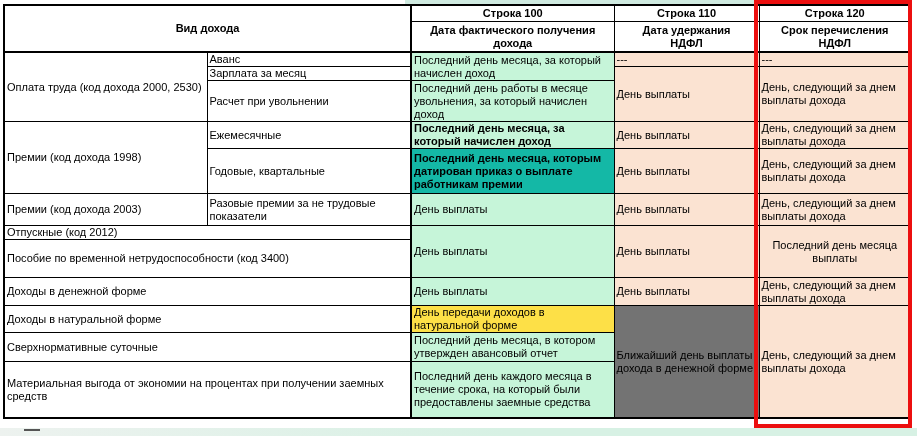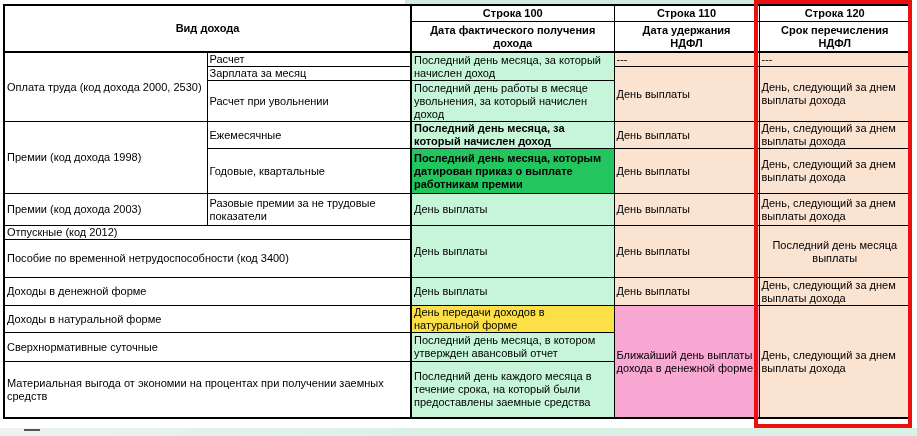--- a/index.html
+++ b/index.html
@@ -60,21 +60,21 @@
     </tr>
     <tr class="h2 rh2">
       <th class="c100">Дата фактического получения дохода</th>
       <th>Дата удержания НДФЛ</th>
       <th>Срок перечисления НДФЛ</th>
     </tr>
   </thead>
   <tbody>
     <tr class="r1">
       <td rowspan="3">Оплата труда (код дохода 2000,  2530)</td>
-      <td>Расчет</td>
+      <td>Аванс</td>
       <td class="mint c100" rowspan="2" style="background: rgb(198, 245, 217);">Последний день месяца, за который начислен доход</td>
       <td class="peach" style="background: rgb(251, 227, 210);">---</td>
       <td class="peach" style="background: rgb(251, 227, 210);">---</td>
     </tr>
     <tr class="r2">
       <td>Зарплата за месяц</td>
       <td class="peach" rowspan="2" style="background: rgb(251, 227, 210);">День выплаты</td>
       <td class="peach" rowspan="2" style="background: rgb(251, 227, 210);">День, следующий за днем выплаты дохода</td>
     </tr>
     <tr class="r3">
@@ -83,21 +83,21 @@
     </tr>
     <tr class="r4">
       <td rowspan="2">Премии (код дохода 1998)</td>
       <td>Ежемесячные</td>
       <td class="mint c100 bold" style="background: rgb(198, 245, 217);">Последний день месяца,  за который начислен  доход</td>
       <td class="peach" style="background: rgb(251, 227, 210);">День выплаты</td>
       <td class="peach" style="background: rgb(251, 227, 210);">День, следующий за днем выплаты дохода</td>
     </tr>
     <tr class="r5">
       <td>Годовые, квартальные</td>
-      <td class="mint c100 bold" style="background: #22c55e;">Последний день месяца,  которым датирован приказ о выплате работникам премии</td>
+      <td class="mint c100 bold" style="background: #14b8a6;">Последний день месяца,  которым датирован приказ о выплате работникам премии</td>
       <td class="peach" style="background: rgb(251, 227, 210);">День выплаты</td>
       <td class="peach" style="background: rgb(251, 227, 210);">День, следующий за днем выплаты дохода</td>
     </tr>
     <tr class="r6">
       <td>Премии (код дохода 2003)</td>
       <td>Разовые премии за не трудовые показатели</td>
       <td class="mint c100" style="background: rgb(198, 245, 217);">День выплаты</td>
       <td class="peach" style="background: rgb(251, 227, 210);">День выплаты</td>
       <td class="peach" style="background: rgb(251, 227, 210);">День, следующий за днем выплаты дохода</td>
     </tr>
@@ -112,21 +112,21 @@
     </tr>
     <tr class="r9">
       <td colspan="2">Доходы в денежной форме</td>
       <td class="mint c100" style="background: rgb(198, 245, 217);">День выплаты</td>
       <td class="peach" style="background: rgb(251, 227, 210);">День выплаты</td>
       <td class="peach" style="background: rgb(251, 227, 210);">День, следующий за днем выплаты дохода</td>
     </tr>
     <tr class="r10">
       <td colspan="2">Доходы в натуральной форме</td>
       <td class="mint c100" style="background: #fde047;">День передачи доходов в натуральной форме</td>
-      <td class="peach" rowspan="3" style="background: #f9a8d4;">Ближайший день выплаты дохода в денежной форме</td>
+      <td class="peach" rowspan="3" style="background: #737373;">Ближайший день выплаты дохода в денежной форме</td>
       <td class="peach" rowspan="3" style="background: rgb(251, 227, 210);">День, следующий за днем выплаты дохода</td>
     </tr>
     <tr class="r11">
       <td colspan="2">Сверхнормативные суточные</td>
       <td class="mint c100" style="background: rgb(198, 245, 217);">Последний день месяца, в котором утвержден авансовый отчет</td>
     </tr>
     <tr class="r12">
       <td colspan="2">Материальная выгода от экономии на процентах при получении заемных средств</td>
       <td class="mint c100" style="background: rgb(198, 245, 217);">Последний день каждого месяца в течение срока, на который были предоставлены заемные средства</td>
     </tr>

